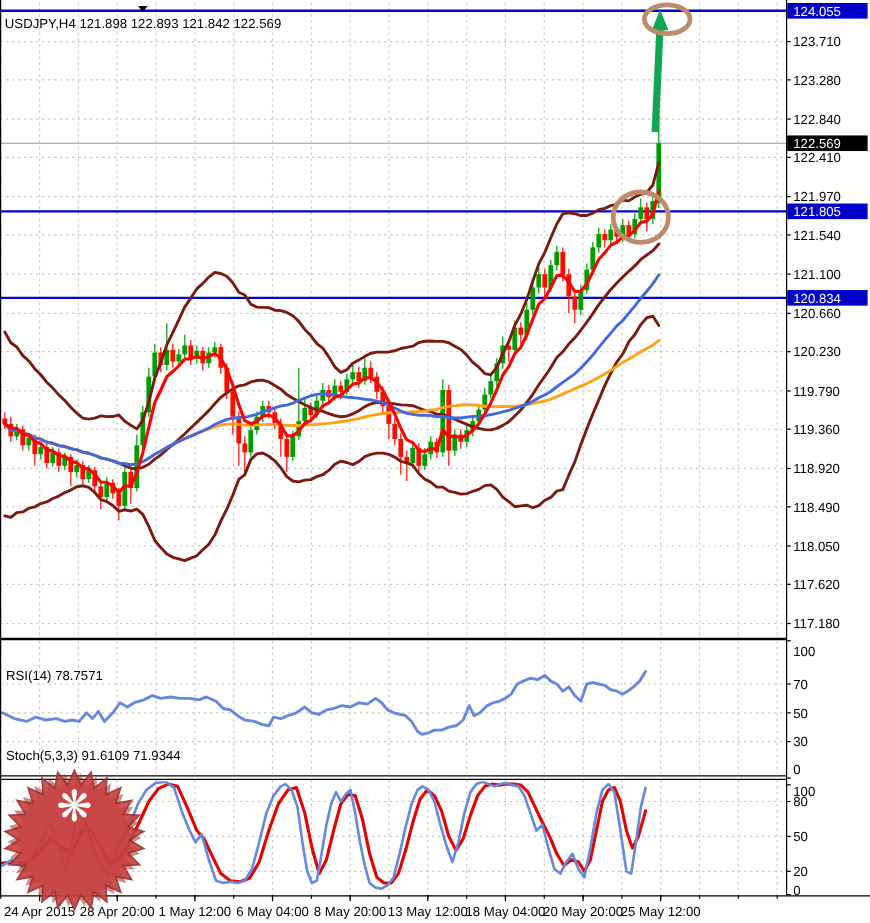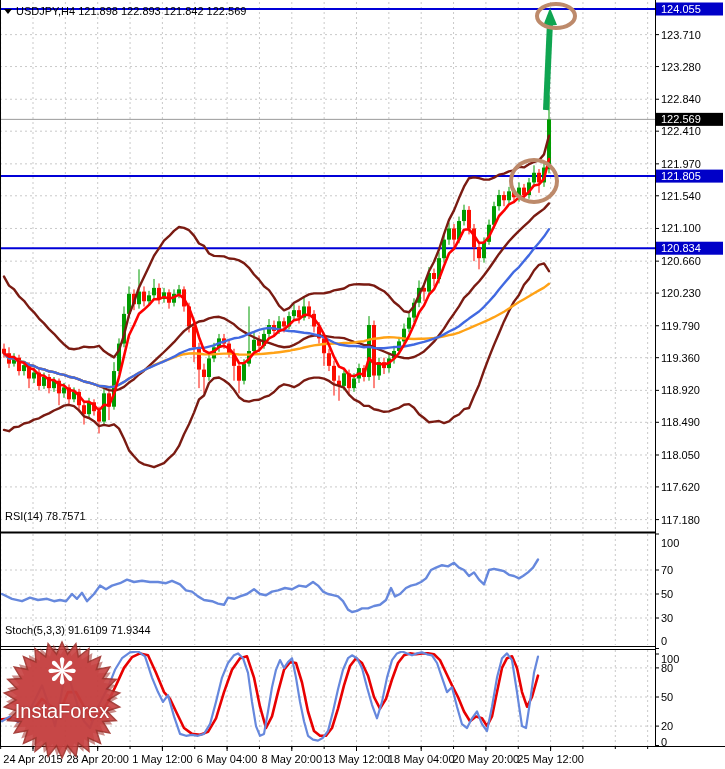--- a/index.html
+++ b/index.html
@@ -1,23 +1,23 @@
 <!DOCTYPE html>
 <html><head>
 <meta charset="utf-8">
 <style>
   html,body{margin:0;padding:0;background:#fff;}
   #win{position:relative;width:725px;height:769px;background:#fff;overflow:hidden;
        font-family:"Liberation Sans",sans-serif;}
   #chart-svg{position:absolute;left:0;top:0;}
   .ovl{position:absolute;color:#000;font-size:11px;white-space:nowrap;z-index:5;}
-  #title-bar{left:4px;top:5px;display:flex;align-items:center;gap:4px;}
+  #title-bar{left:4px;top:5px;display:flex;align-items:center;gap:4px;flex-direction:column;}
   .tri{width:0;height:0;border-left:4px solid transparent;border-right:4px solid transparent;
        border-top:5px solid #000;display:inline-block;}
-  #rsi-label{left:5px;top:510px;}
+  #rsi-label{left:5px;top:558px;}
   #stoch-label{left:5px;top:624px;z-index:3;}
   #brand{left:1px;top:700px;width:122px;text-align:center;font-size:20px;color:#fff;z-index:6;
          text-shadow:0 0 2px rgba(120,20,20,.6);}
 </style>
 </head>
 <body>
 
 <div id="win">
   <svg id="chart-svg" width="725" height="769">
       <defs>
@@ -479,14 +479,13 @@
         <polygon points="62.0,642.0 67.5,654.3 75.9,643.7 78.3,657.0 89.0,648.6 88.1,662.1 100.5,656.6 96.4,669.5 109.7,667.1 102.7,678.6 116.2,679.4 106.7,689.0 119.6,693.0 108.0,700.0 119.6,707.0 106.7,711.0 116.2,720.6 102.7,721.4 109.7,732.9 96.4,730.5 100.5,743.4 88.1,737.9 89.0,751.4 78.3,743.0 75.9,756.3 67.5,745.7 62.0,758.0 56.5,745.7 48.1,756.3 45.7,743.0 35.0,751.4 35.9,737.9 23.5,743.4 27.6,730.5 14.3,732.9 21.3,721.4 7.8,720.6 17.3,711.0 4.4,707.0 16.0,700.0 4.4,693.0 17.3,689.0 7.8,679.4 21.3,678.6 14.3,667.1 27.6,669.5 23.5,656.6 35.9,662.1 35.0,648.6 45.7,657.0 48.1,643.7 56.5,654.3" fill="#C74040" stroke="#9E2F2A" stroke-width="1.5" opacity="0.9"></polygon>
         <text x="62" y="684" text-anchor="middle" font-size="36" fill="#fff">❋</text>
       </g>
     </svg>
   <div class="ovl" id="title-bar">
     <span class="tri"></span>
     <span>USDJPY,H4 121.898 122.893 121.842 122.569</span>
   </div>
   <div class="ovl" id="rsi-label">RSI(14) 78.7571</div>
   <div class="ovl" id="stoch-label">Stoch(5,3,3) 91.6109 71.9344</div>
-  <div class="ovl" id="brand">InstaForex</div>
 </div>
 
 </body></html>

